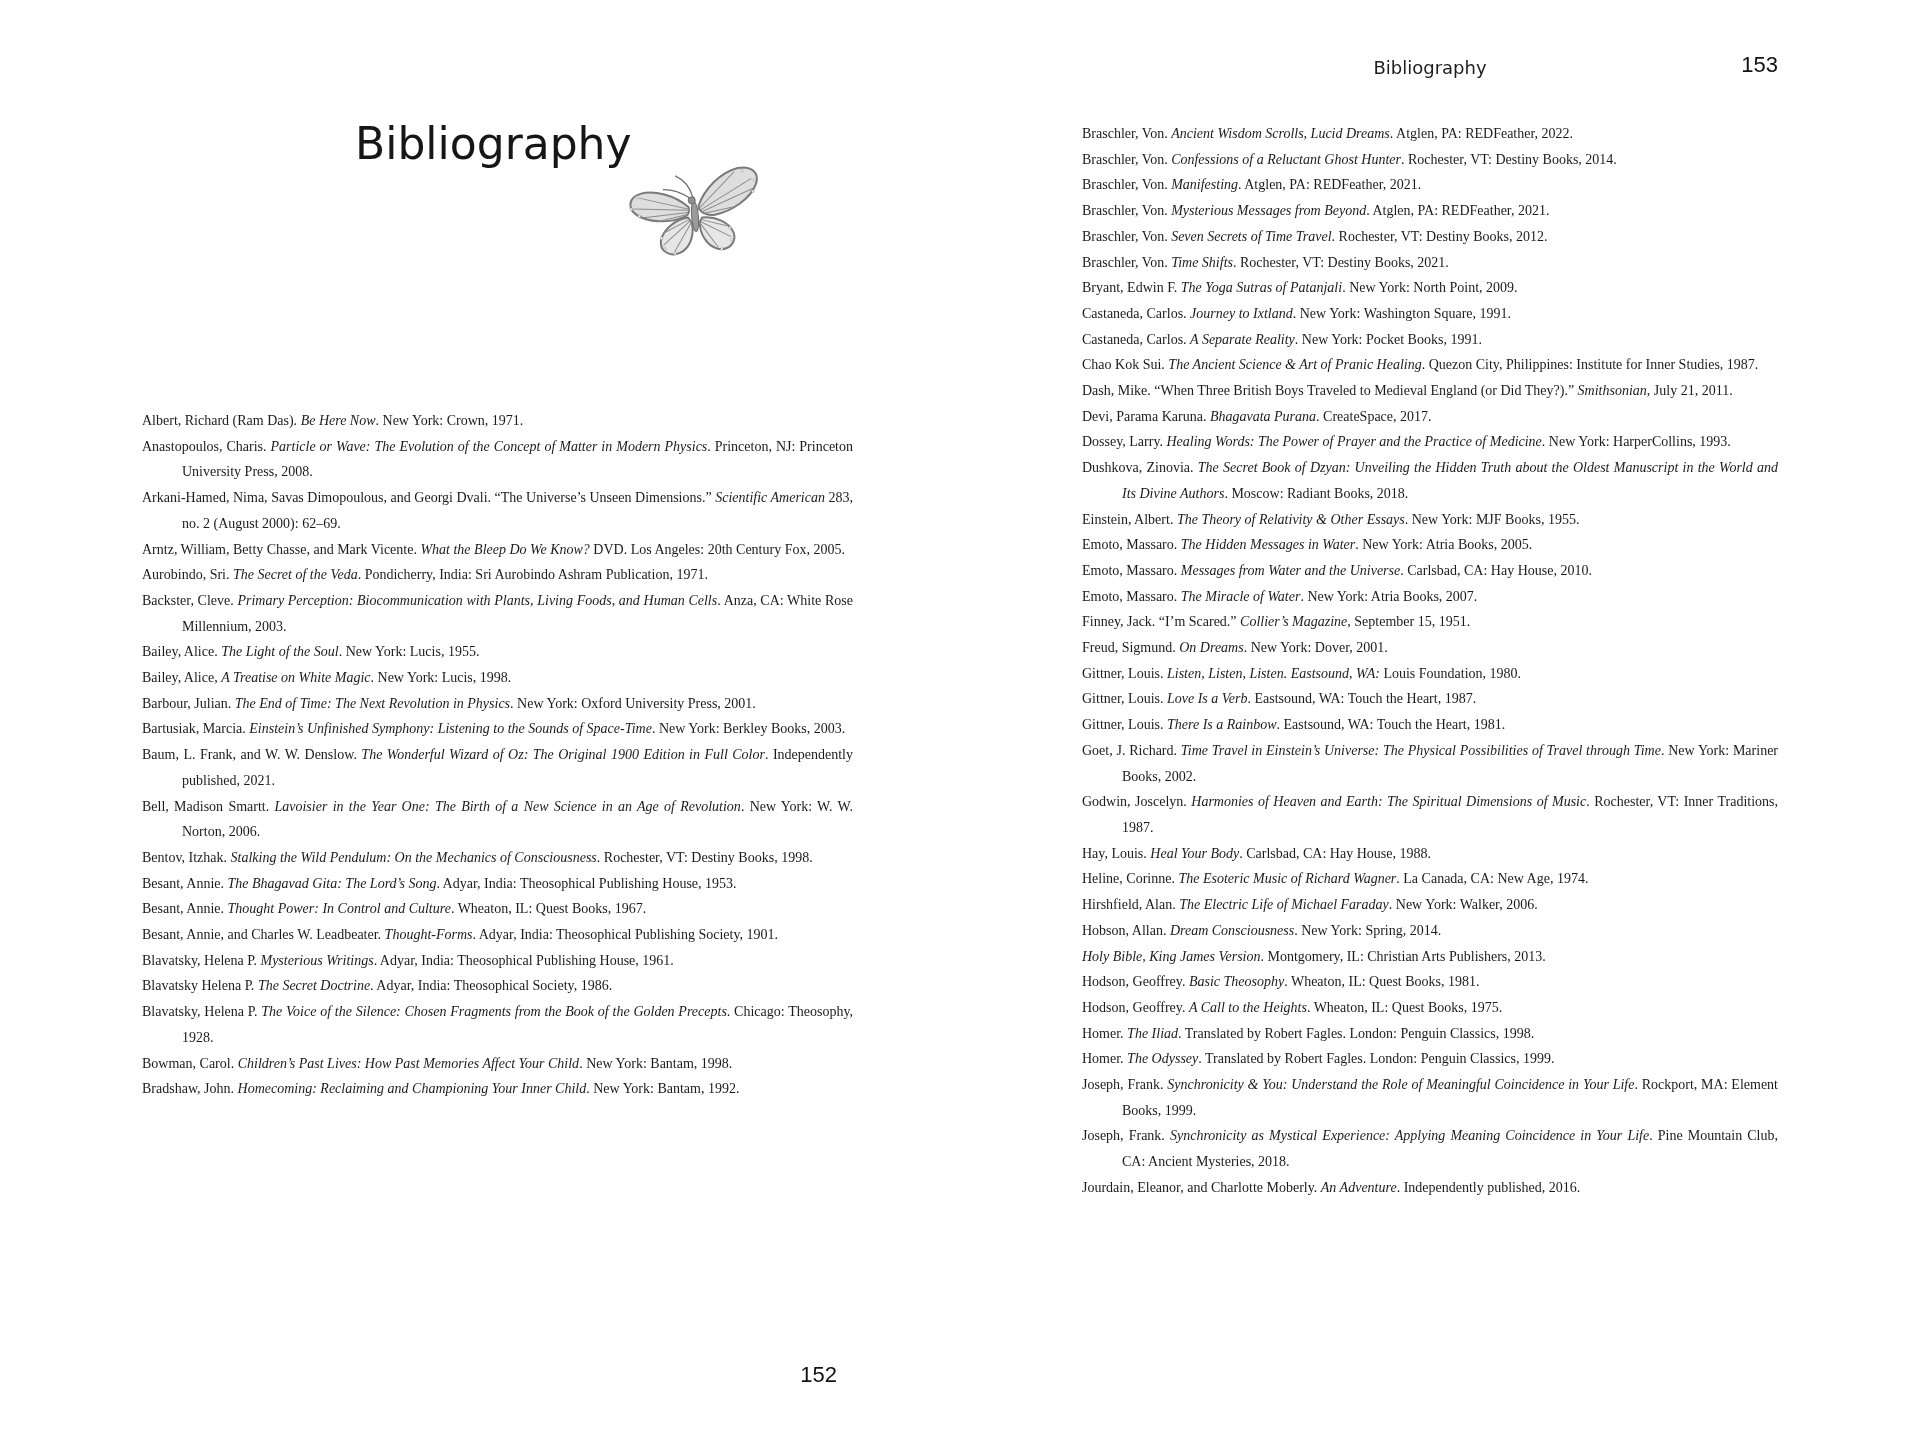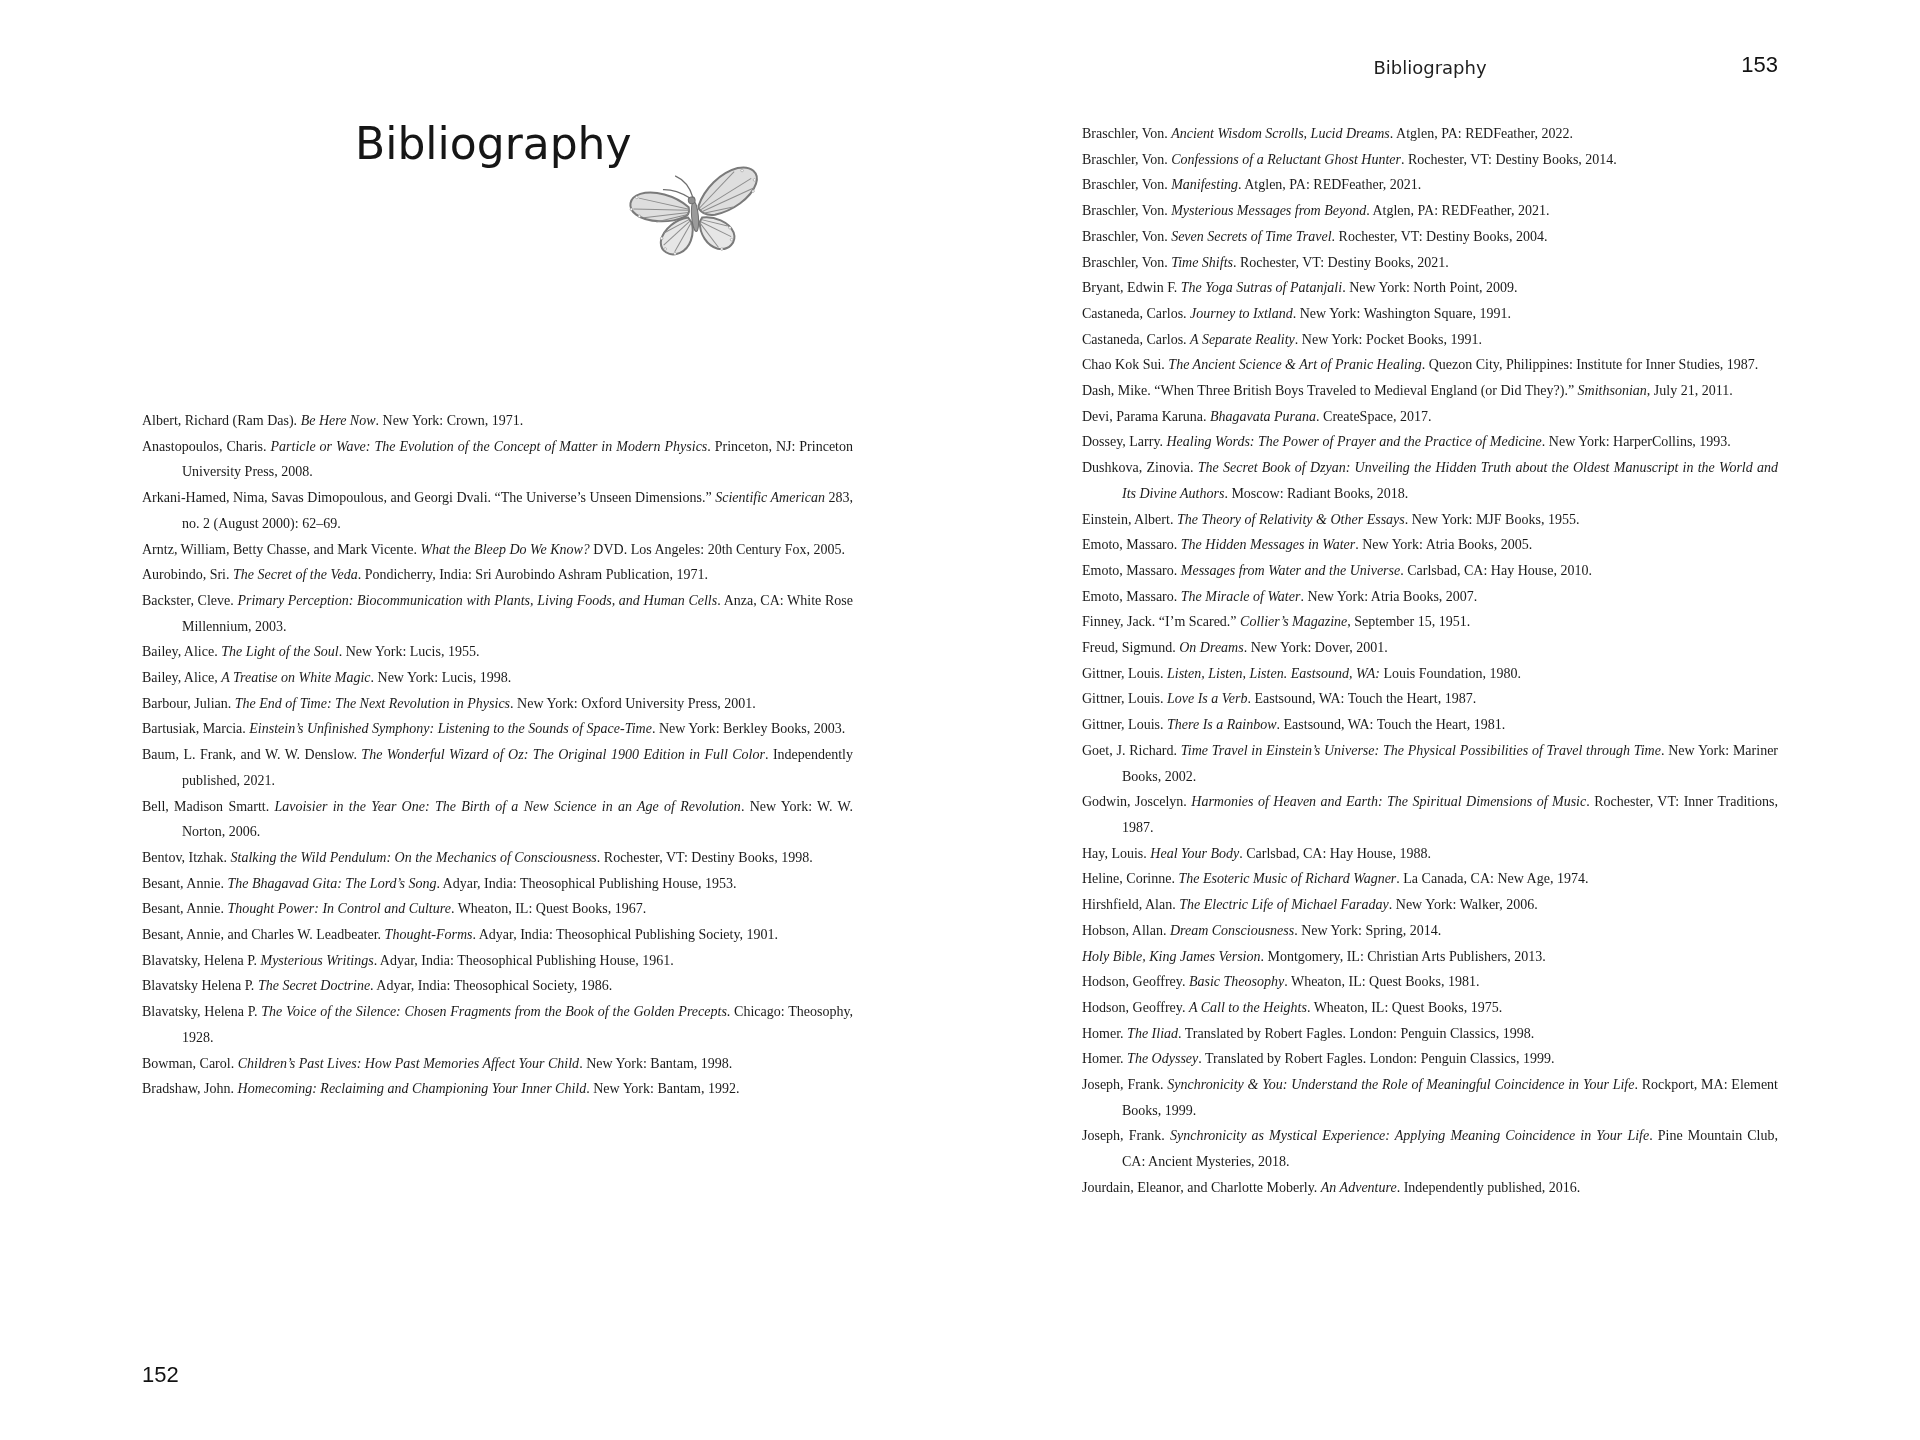--- a/index.html
+++ b/index.html
@@ -77,24 +77,24 @@
     font-size: 22px;
     color: #121212;
   }
   .folio-right {
     left: 1082px;
     top: 52px;
     width: 696px;
     text-align: right;
   }
   .folio-left-footer {
-    left: 142px;
+    left: 126px;
     top: 1362px;
     width: 711px;
-    text-align: left;
+    text-align: right;
   }
 </style>
 </head>
 <body>
 
 <div class="spread">
 
   <section>
     <h1 class="chapter-title">Bibliography</h1>
 
@@ -177,21 +177,21 @@
 
   <section>
     <div class="running-header-title">Bibliography</div>
     <div class="folio folio-right">153</div>
 
     <div class="entries entries-right">
         <p class="entry"><span>Braschler, Von. </span><i>Ancient Wisdom Scrolls, Lucid Dreams</i><span>. Atglen, PA: REDFeather, 2022.</span></p>
         <p class="entry"><span>Braschler, Von. </span><i>Confessions of a Reluctant Ghost Hunter</i><span>. Rochester, VT: Destiny Books, 2014.</span></p>
         <p class="entry"><span>Braschler, Von. </span><i>Manifesting</i><span>. Atglen, PA: REDFeather, 2021.</span></p>
         <p class="entry"><span>Braschler, Von. </span><i>Mysterious Messages from Beyond</i><span>. Atglen, PA: REDFeather, 2021.</span></p>
-        <p class="entry"><span>Braschler, Von. </span><i>Seven Secrets of Time Travel</i><span>. Rochester, VT: Destiny Books, 2004.</span></p>
+        <p class="entry"><span>Braschler, Von. </span><i>Seven Secrets of Time Travel</i><span>. Rochester, VT: Destiny Books, 2012.</span></p>
         <p class="entry"><span>Braschler, Von. </span><i>Time Shifts</i><span>. Rochester, VT: Destiny Books, 2021.</span></p>
         <p class="entry"><span>Bryant, Edwin F. </span><i>The Yoga Sutras of Patanjali</i><span>. New York: North Point, 2009.</span></p>
         <p class="entry"><span>Castaneda, Carlos. </span><i>Journey to Ixtland</i><span>. New York: Washington Square, 1991.</span></p>
         <p class="entry"><span>Castaneda, Carlos. </span><i>A Separate Reality</i><span>. New York: Pocket Books, 1991.</span></p>
         <p class="entry"><span>Chao Kok Sui. </span><i>The Ancient Science &amp; Art of Pranic Healing</i><span>. Quezon City, Philippines: Institute for Inner Studies, 1987.</span></p>
         <p class="entry"><span>Dash, Mike. “When Three British Boys Traveled to Medieval England (or Did They?).” </span><i>Smithsonian</i><span>, July 21, 2011.</span></p>
         <p class="entry"><span>Devi, Parama Karuna. </span><i>Bhagavata Purana</i><span>. CreateSpace, 2017.</span></p>
         <p class="entry"><span>Dossey, Larry. </span><i>Healing Words: The Power of Prayer and the Practice of Medicine</i><span>. New York: HarperCollins, 1993.</span></p>
         <p class="entry"><span>Dushkova, Zinovia. </span><i>The Secret Book of Dzyan: Unveiling the Hidden Truth about the Oldest Manuscript in the World and Its Divine Authors</i><span>. Moscow: Radiant Books, 2018.</span></p>
         <p class="entry"><span>Einstein, Albert. </span><i>The Theory of Relativity &amp; Other Essays</i><span>. New York: MJF Books, 1955.</span></p>

